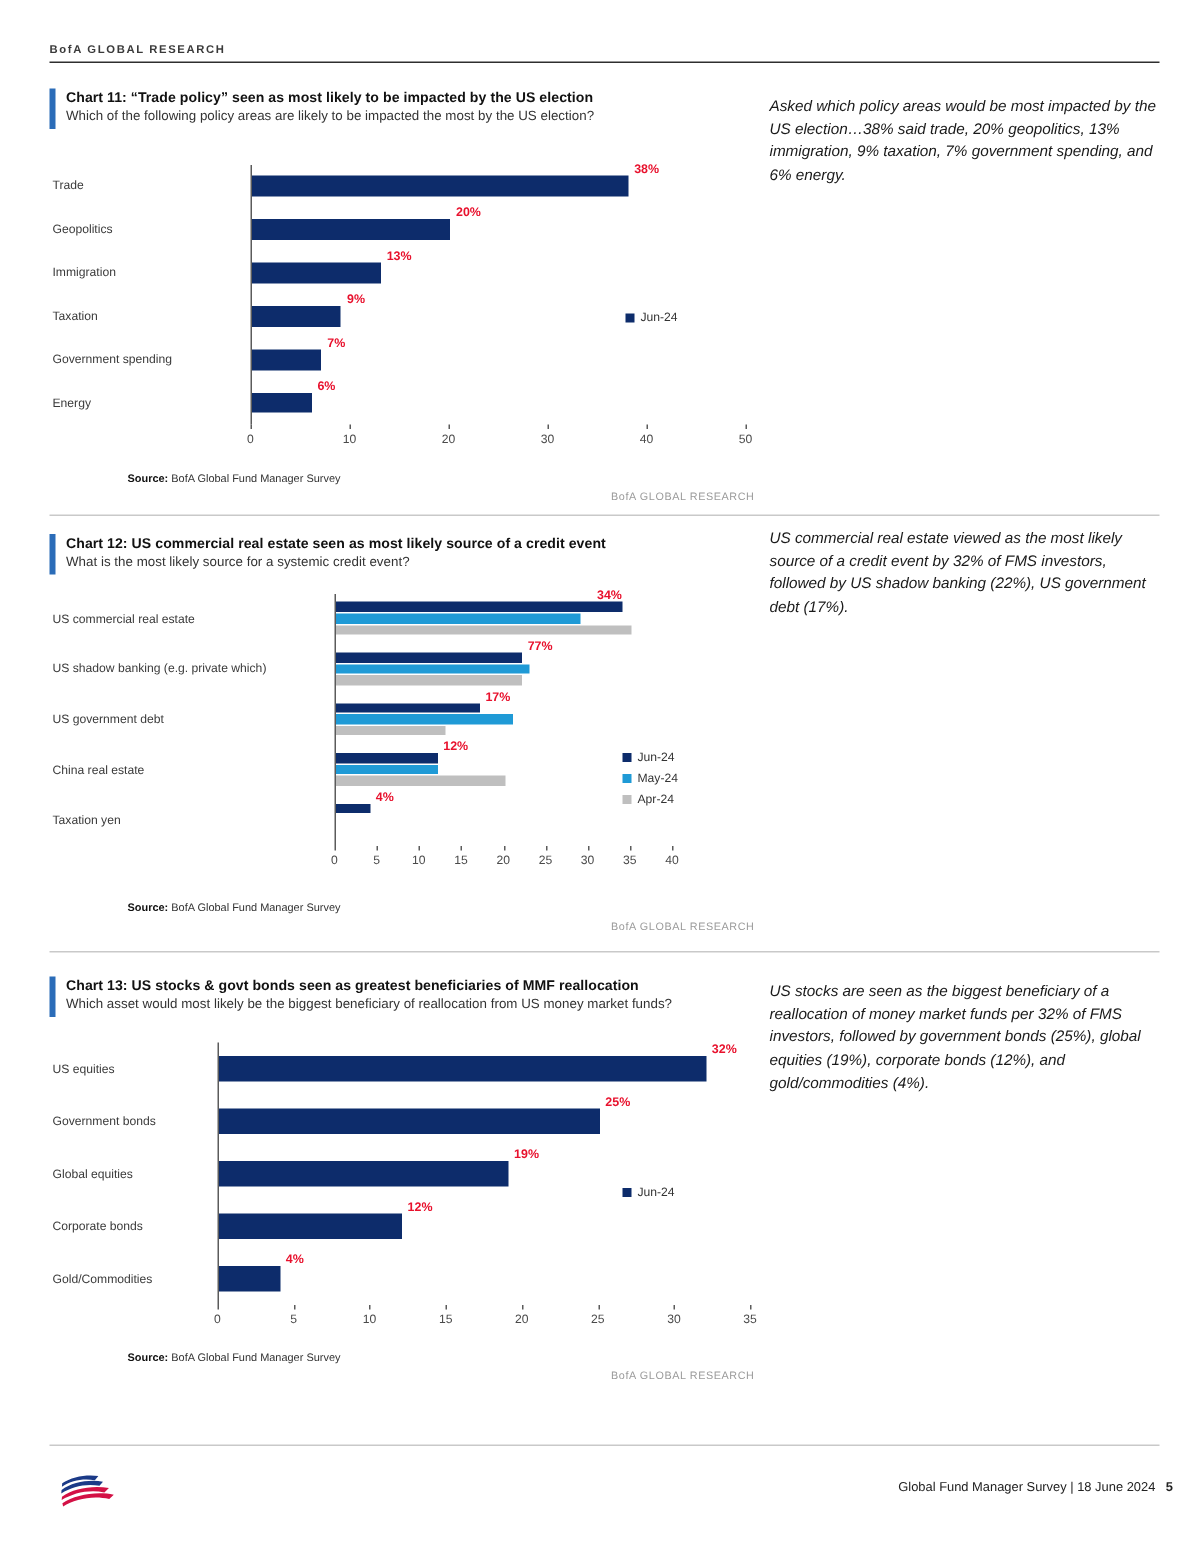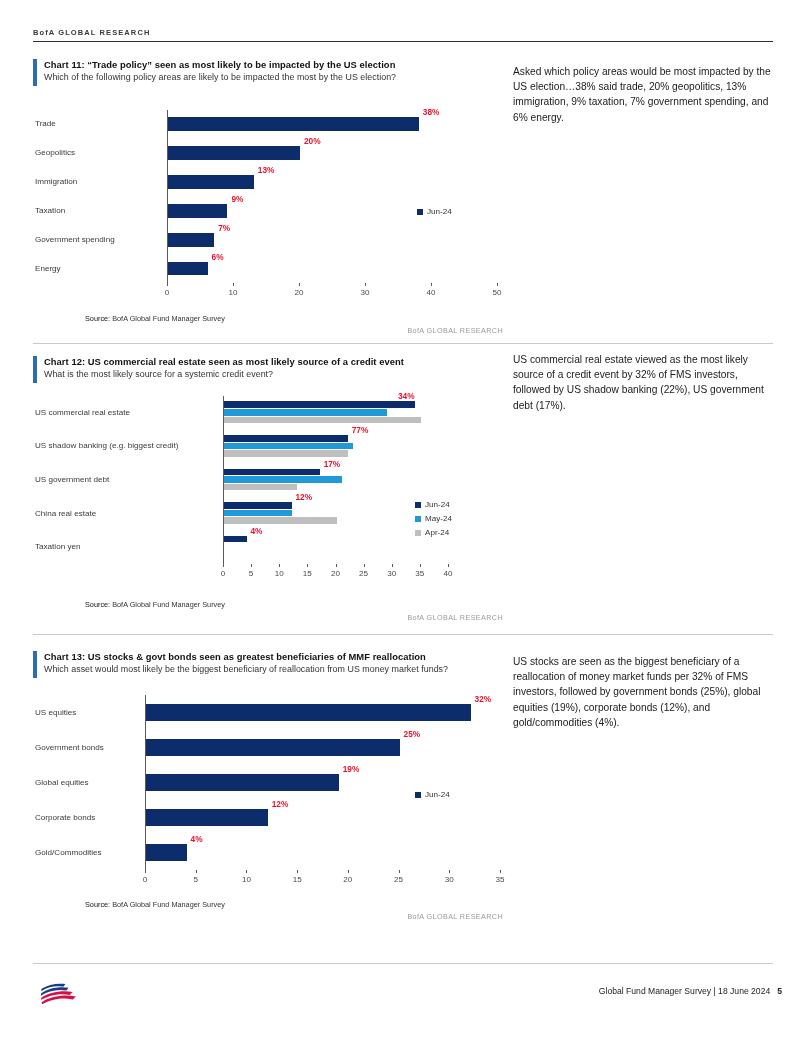--- a/index.html
+++ b/index.html
@@ -15,26 +15,26 @@
   
   .block{position:absolute;left:33px;width:470px;}
   .blk-rule{position:absolute;left:33px;width:740px;border-top:1px solid #c9c9c9;}
 
   .title-wrap{position:relative;padding-left:11px;}
   .title-bar{position:absolute;left:0;top:1px;width:4px;height:27px;background:#2b6cb8;}
   .c-title{font-size:9.4px;font-weight:bold;color:#111;line-height:13px;letter-spacing:0.05px;}
   .c-sub{font-size:8.9px;color:#333;line-height:13px;letter-spacing:0.02px;}
 
   .src{font-size:7.3px;color:#333;}
-  .src b{font-weight:normal;color:#111;padding-left:43px;}
+  .src b{font-weight:bold;color:#111;padding-left:43px;}
   .bofa-note{font-size:7.2px;color:#9a9a9a;text-align:right;letter-spacing:0.4px;}
 
   
   .side{position:absolute;left:513px;width:258px;font-size:10.2px;line-height:15.2px;color:#1a1a1a;}
-  .side p{margin:0 0 13px 0;}
+  .side p{margin:0 0 13px 0;font-style:italic;}
 
   
   .chart{position:relative;}
   .cat-label{position:absolute;font-size:8.1px;color:#3a3a3a;white-space:nowrap;}
   .axis-line{position:absolute;background:#5b5b5b;}
   .bar{position:absolute;}
   .bar-val{position:absolute;font-size:8.3px;font-weight:bold;color:#e8112d;}
   .tick-lbl{position:absolute;font-size:8.1px;color:#4a4a4a;text-align:center;}
   .tick-mark{position:absolute;width:1px;background:#5b5b5b;}
 
@@ -117,21 +117,21 @@
 
   <div class="block" style="top:355px;">
     <div class="title-wrap">
       <div class="title-bar"></div>
       <div class="c-title">Chart 12: US commercial real estate seen as most likely source of a credit event</div>
       <div class="c-sub">What is the most likely source for a systemic credit event?</div>
     </div>
   </div>
   <div class="chart" id="plot-12" style="position:absolute;left:33px;top:392px;width:470px;height:200px;">
       <div class="cat-label" style="right: 286px; width: 182px; top: 15.8px;">US commercial real estate</div>
-      <div class="cat-label" style="right: 286px; width: 182px; top: 49.4px;">US shadow banking (e.g. biggest credit)</div>
+      <div class="cat-label" style="right: 286px; width: 182px; top: 49.4px;">US shadow banking (e.g. private which)</div>
       <div class="cat-label" style="right: 286px; width: 182px; top: 83px;">US government debt</div>
       <div class="cat-label" style="right: 286px; width: 182px; top: 116.6px;">China real estate</div>
       <div class="cat-label" style="right: 286px; width: 182px; top: 150.2px;">Taxation yen</div>
       <div class="axis-line" style="left: 190px; top: 4px; width: 1px; height: 168px;"></div>
       <div class="bar" style="left: 191px; top: 9.376px; width: 191.25px; height: 6.616px; background: rgb(13, 44, 107);"></div>
       <div class="bar" style="left: 191px; top: 42.976px; width: 123.75px; height: 6.616px; background: rgb(13, 44, 107);"></div>
       <div class="bar" style="left: 191px; top: 76.576px; width: 95.625px; height: 6.616px; background: rgb(13, 44, 107);"></div>
       <div class="bar" style="left: 191px; top: 110.176px; width: 67.5px; height: 6.616px; background: rgb(13, 44, 107);"></div>
       <div class="bar" style="left: 191px; top: 143.776px; width: 22.5px; height: 6.616px; background: rgb(13, 44, 107);"></div>
       <div class="bar" style="left: 191px; top: 16.992px; width: 163.125px; height: 6.616px; background: rgb(31, 154, 214);"></div>

